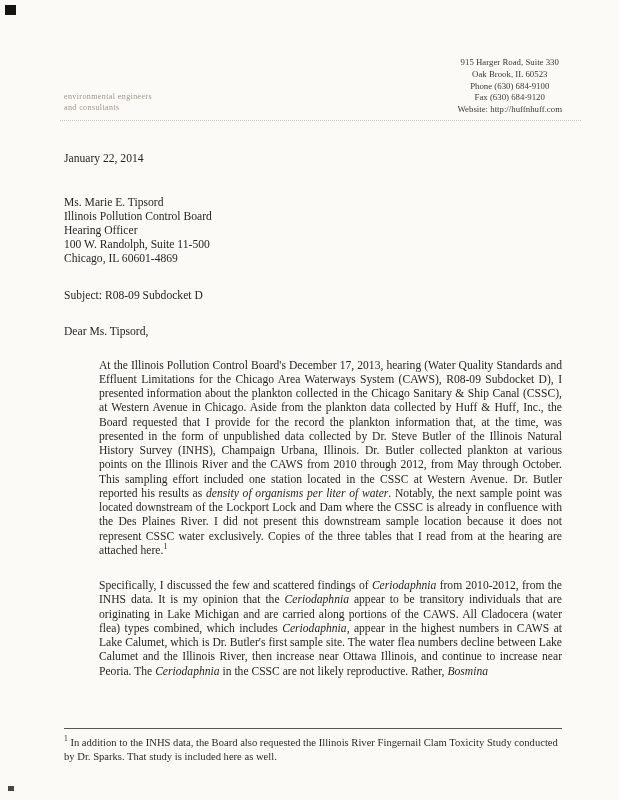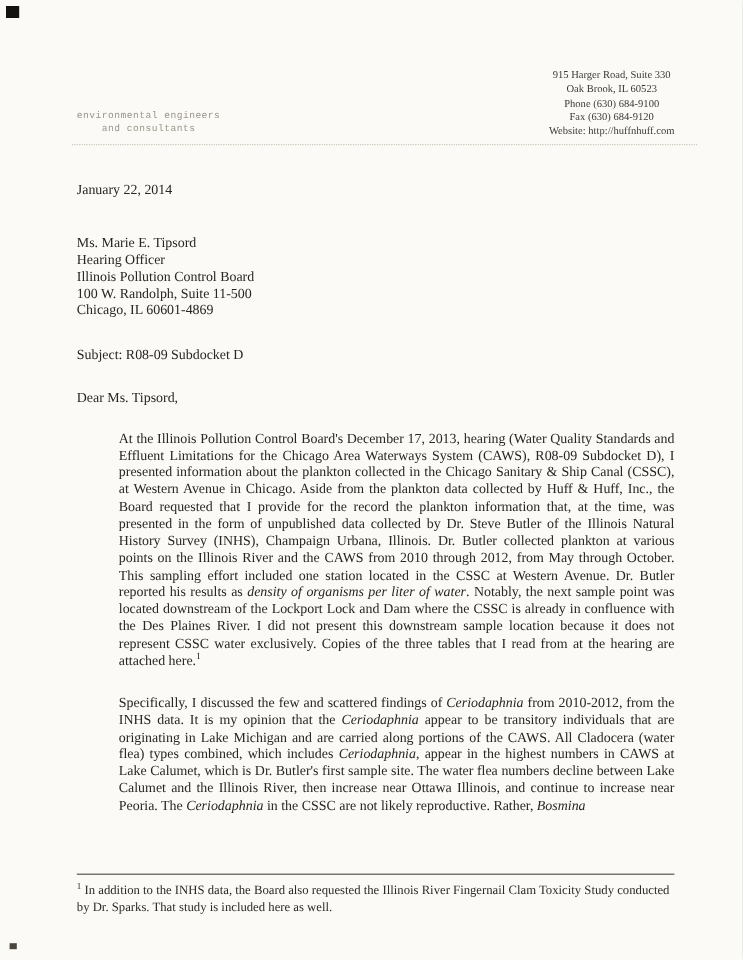--- a/index.html
+++ b/index.html
@@ -21,23 +21,22 @@
   }
   .artifact-bl {
     position: absolute; left: 8px; top: 786px;
     width: 6px; height: 5px; background: #4a463f;
   }
   
   .letterhead { position: relative; height: 132px; }
   .tagline {
     position: absolute; left: 64px; top: 92px;
     font-size: 8px; line-height: 1.35;
-    color: #9b968a; text-align: center;
+    color: #9b968a; 
     letter-spacing: .4px;
-    font-family: Liberation Mono, monospace;
   }
   .address {
     position: absolute; right: 57px; top: 57px;
     text-align: center; font-size: 8.8px; line-height: 1.34;
     color: #3c3934;
   }
   .letterhead-rule {
     position: absolute; left: 60px; right: 38px; top: 120px;
     border-top: 1px dotted #ccc7ba;
   }
@@ -87,22 +86,22 @@
       <div>Website: http://huffnhuff.com</div>
     </div>
     <div class="letterhead-rule"></div>
   </header>
 
   <main class="letter">
     <div class="date">January 22, 2014</div>
 
     <div class="recipient">
       <div>Ms. Marie E. Tipsord</div>
+      <div>Illinois Pollution Control Board</div>
       <div>Hearing Officer</div>
-      <div>Illinois Pollution Control Board</div>
       <div>100 W. Randolph, Suite 11-500</div>
       <div>Chicago, IL 60601-4869</div>
     </div>
 
     <div class="subject">Subject: R08-09 Subdocket D</div>
 
     <div class="salutation">Dear Ms. Tipsord,</div>
 
     <p class="para"><span>At the Illinois Pollution Control Board's December 17, 2013, hearing (Water Quality Standards and Effluent Limitations for the Chicago Area Waterways System (CAWS), R08-09 Subdocket D), I presented information about the plankton collected in the Chicago Sanitary &amp; Ship Canal (CSSC), at Western Avenue in Chicago. Aside from the plankton data collected by Huff &amp; Huff, Inc., the Board requested that I provide for the record the plankton information that, at the time, was presented in the form of unpublished data collected by Dr. Steve Butler of the Illinois Natural History Survey (INHS), Champaign Urbana, Illinois. Dr. Butler collected plankton at various points on the Illinois River and the CAWS from 2010 through 2012, from May through October.  This sampling effort included one station located in the CSSC at Western Avenue.  Dr. Butler reported his results as </span><span style="font-style: italic;">density of organisms per liter of water</span><span>.  Notably, the next sample point was located downstream of the Lockport Lock and Dam where the CSSC is already in confluence with the Des Plaines River. I did not present this downstream sample location because it does not represent CSSC water exclusively. Copies of the three tables that I read from at the hearing are attached here.</span><sup>1</sup></p>
 

